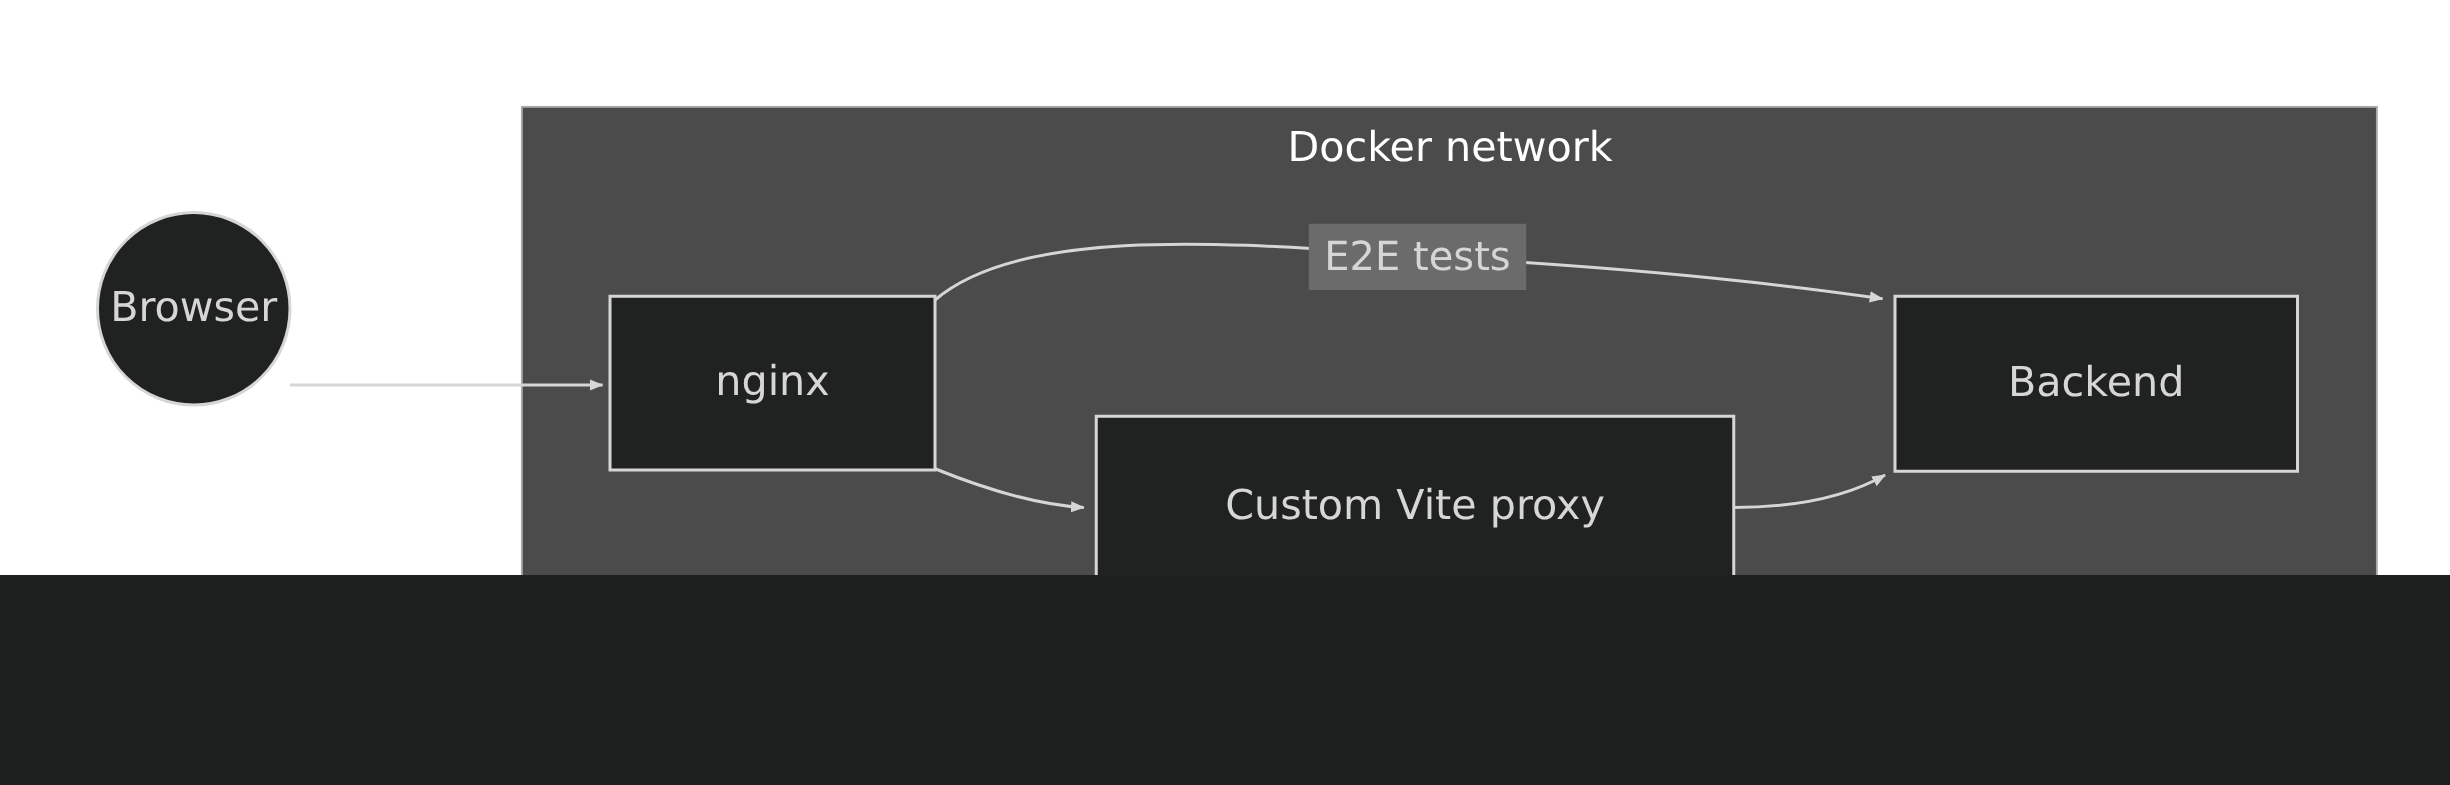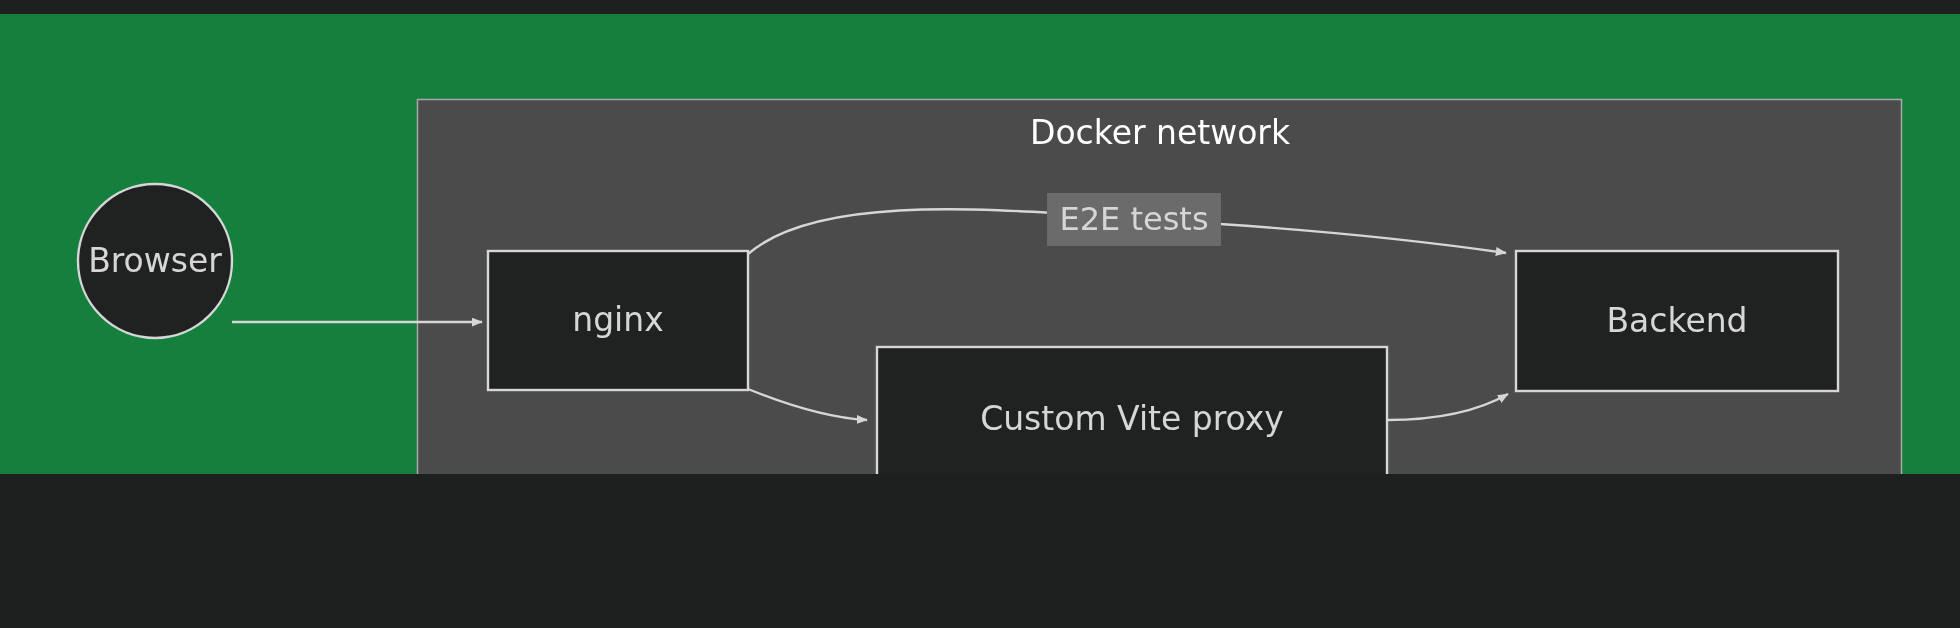--- a/index.html
+++ b/index.html
@@ -4,24 +4,23 @@
 <style>
   html, body {
     margin: 0;
     padding: 0;
     background: #1e1f1f;
   }
   #stage {
     position: relative;
     width: 1960px;
     height: 460px;
-    background: #15803d;
+    background: #ffffff;
     overflow: hidden;
     font-family: "DejaVu Sans", "Liberation Sans", sans-serif;
-    margin-top: 14px;
   }
   svg.diagram {
     position: absolute;
     left: 0;
     top: 0;
     width: 1960px;
     height: 628px;
     display: block;
   }
   .node-label {

